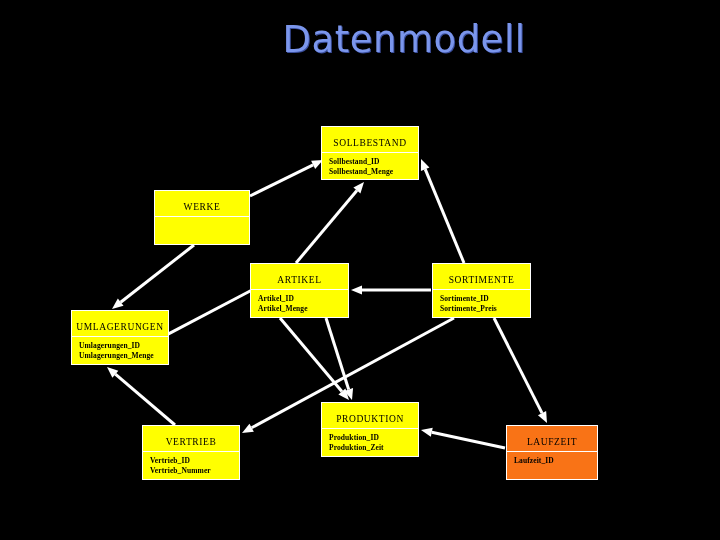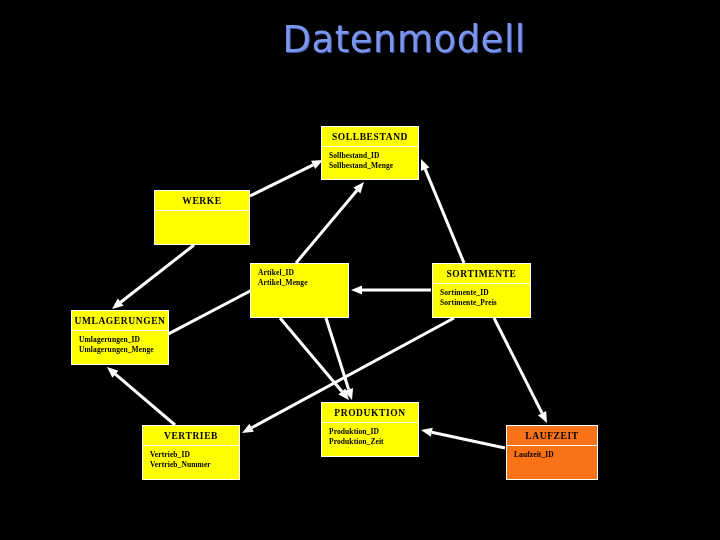--- a/index.html
+++ b/index.html
@@ -38,25 +38,25 @@
     pointer-events: none;
   }
   .entity {
     position: absolute;
     background: #ffff00;
     border: 1px solid #ffffff;
     box-sizing: border-box;
   }
   .entity-header {
     text-align: center;
-    font-weight: bold;
+    font-weight: normal;
     font-size: 9.5px;
     letter-spacing: 0.6px;
     color: #000000;
-    padding: 5px 2px 3px 2px;
+    padding: 11px 2px 3px 2px;
     border-bottom: 1px solid #ffffff;
     line-height: 11px;
     white-space: nowrap;
   }
   .entity-body {
     padding: 4px 6px 4px 7px;
     font-size: 7.5px;
     line-height: 10px;
     color: #000000;
     font-weight: bold;
@@ -129,20 +129,21 @@
         <div class="entity-header">SOLLBESTAND</div>
         <div class="entity-body">
           <div class="attr">Sollbestand_ID</div>
           <div class="attr">Sollbestand_Menge</div>
         </div>
       </div>
       <div class="entity" style="left: 110px; top: 190px; width: 96px; height: 55px; background: rgb(255, 255, 0); border-color: rgb(255, 255, 255);">
         <div class="entity-header">WERKE</div>
       </div>
       <div class="entity" style="left: 206px; top: 263px; width: 99px; height: 55px; background: rgb(255, 255, 0); border-color: rgb(255, 255, 255);">
+        <div class="entity-header">ARTIKEL</div>
         <div class="entity-body">
           <div class="attr">Artikel_ID</div>
           <div class="attr">Artikel_Menge</div>
         </div>
       </div>
       <div class="entity" style="left: 388px; top: 263px; width: 99px; height: 55px; background: rgb(255, 255, 0); border-color: rgb(255, 255, 255);">
         <div class="entity-header">SORTIMENTE</div>
         <div class="entity-body">
           <div class="attr">Sortimente_ID</div>
           <div class="attr">Sortimente_Preis</div>

